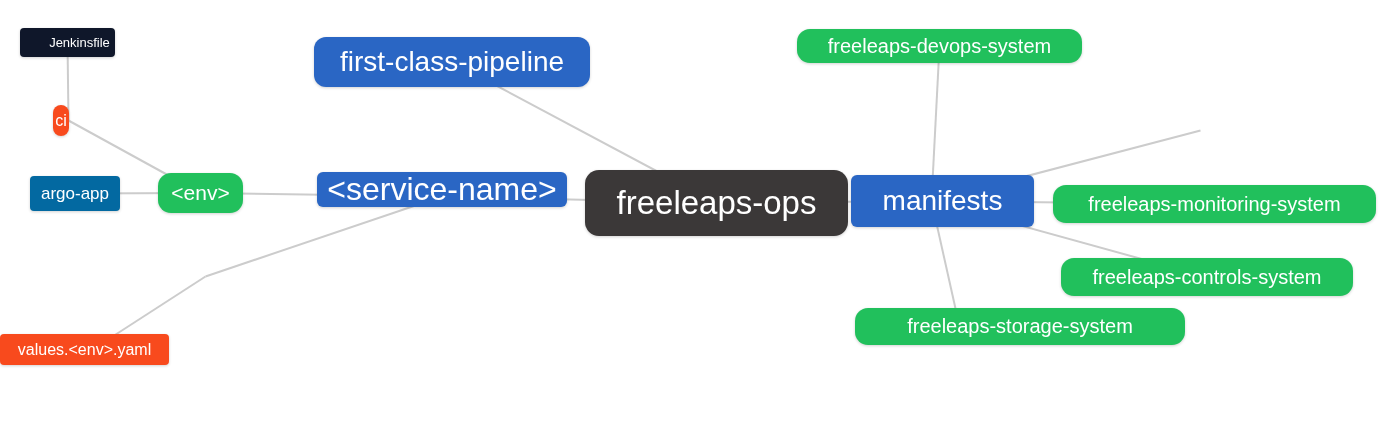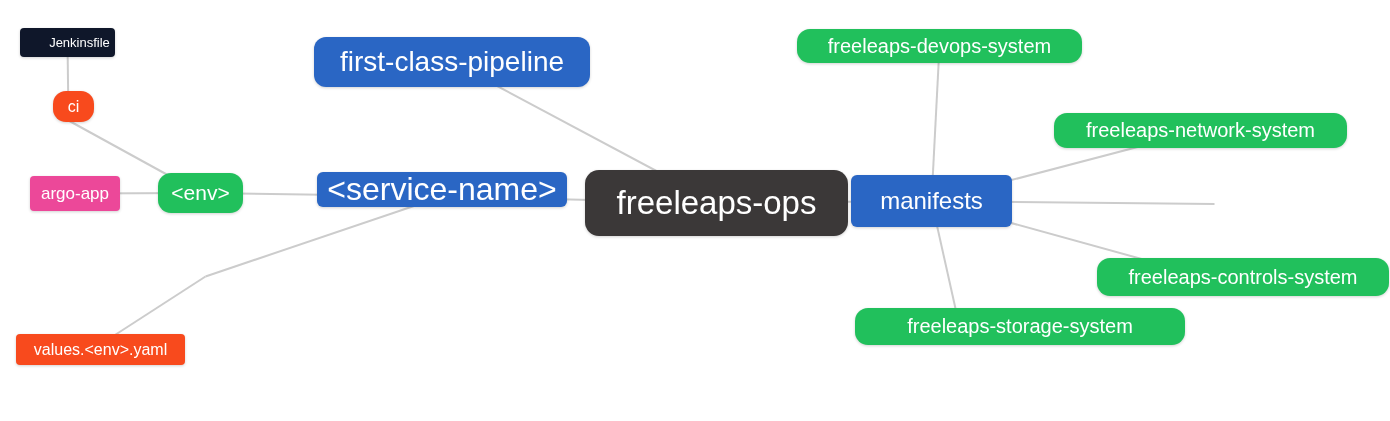--- a/index.html
+++ b/index.html
@@ -30,29 +30,29 @@
     color: #ffffff;
     white-space: nowrap;
     box-sizing: border-box;
     border-radius: 13px;
     box-shadow: 0 1px 3px rgba(0,0,0,0.18);
     cursor: default;
     user-select: none;
   }
   
   #n-jenkinsfile          { left: 20px;   top: 28px;  width: 95px;  height: 29px; font-size: 13px; border-radius: 4px; }
-  #n-ci                   { left: 53px;   top: 91px; width: 41px;  height: 31px; font-size: 16px; }
+  #n-ci                   { left: 53px;   top: 105px; width: 16px;  height: 31px; font-size: 16px; }
   #n-argo-app             { left: 30px;   top: 176px; width: 90px;  height: 35px; font-size: 17px; border-radius: 4px; }
   #n-env                  { left: 158px;  top: 173px; width: 85px;  height: 40px; font-size: 21px; text-align: center; }
   #n-helm-pkg             { left: 148px;  top: 257px; width: 115px; height: 39px; font-size: 21px; }
-  #n-values-env-yaml      { left: 16px;    top: 334px; width: 169px; height: 31px; font-size: 16px; border-radius: 4px; }
+  #n-values-env-yaml      { left: 0;    top: 334px; width: 169px; height: 31px; font-size: 16px; border-radius: 4px; }
   #n-first-class-pipeline { left: 314px;  top: 37px;  width: 276px; height: 50px; font-size: 28px; border-radius: 6px; }
   #n-service-name         { left: 317px;  top: 172px; width: 250px; height: 35px; font-size: 32px; border-radius: 6px; }
   #n-freeleaps-ops        { left: 585px;  top: 170px; width: 263px; height: 66px; font-size: 33px; border-radius: 14px; }
-  #n-manifests            { left: 851px;  top: 175px; width: 161px; height: 52px; font-size: 24px; border-radius: 6px; }
+  #n-manifests            { left: 851px;  top: 175px; width: 183px; height: 52px; font-size: 28px; border-radius: 6px; }
   #n-devops-system        { left: 797px;  top: 29px;  width: 285px; height: 34px; font-size: 20px; }
   #n-network-system       { left: 1054px; top: 113px; width: 293px; height: 35px; font-size: 20px; }
   #n-monitoring-system    { left: 1053px; top: 185px; width: 323px; height: 38px; font-size: 20px; }
   #n-controls-system      { left: 1061px; top: 258px; width: 292px; height: 38px; font-size: 20px; }
   #n-storage-system       { left: 855px;  top: 308px; width: 330px; height: 37px; font-size: 20px; }
 </style>
 </head>
 <body>
 
 <div id="canvas" style="background: rgb(255, 255, 255);">
@@ -68,24 +68,24 @@
       <line x1="716.5" y1="203" x2="931.5" y2="201" stroke="#cccccc" stroke-width="2"></line>
       <line x1="931.5" y1="201" x2="939.5" y2="46" stroke="#cccccc" stroke-width="2"></line>
       <line x1="931.5" y1="201" x2="1200.5" y2="130.5" stroke="#cccccc" stroke-width="2"></line>
       <line x1="931.5" y1="201" x2="1214.5" y2="204" stroke="#cccccc" stroke-width="2"></line>
       <line x1="931.5" y1="201" x2="1207" y2="277" stroke="#cccccc" stroke-width="2"></line>
       <line x1="931.5" y1="201" x2="959.5" y2="326.5" stroke="#cccccc" stroke-width="2"></line>
     </svg>
 
   <div class="node" id="n-jenkinsfile" style="background: #0f172a; padding-left: 24px;">Jenkinsfile</div>
   <div class="node" id="n-ci" style="background: rgb(248, 74, 29);">ci</div>
-  <div class="node" id="n-argo-app" style="background: #ec4899;">argo-app</div>
+  <div class="node" id="n-argo-app" style="background: #0369a1;">argo-app</div>
   <div class="node" id="n-env" style="background: rgb(33, 192, 92);">&lt;env&gt;</div>
   <div class="node" id="n-values-env-yaml" style="background: rgb(248, 74, 29);">values.&lt;env&gt;.yaml</div>
   <div class="node" id="n-first-class-pipeline" style="background: rgb(42, 102, 196); border-radius: 12px;">first-class-pipeline</div>
   <div class="node" id="n-service-name" style="background: rgb(42, 102, 196);">&lt;service-name&gt;</div>
   <div class="node" id="n-freeleaps-ops" style="background: rgb(59, 56, 56);">freeleaps-ops</div>
   <div class="node" id="n-manifests" style="background: rgb(42, 102, 196);">manifests</div>
   <div class="node" id="n-devops-system" style="background: rgb(33, 192, 92);">freeleaps-devops-system</div>
-  <div class="node" id="n-network-system" style="background: rgb(33, 192, 92);">freeleaps-network-system</div>
-  <div class="node" id="n-controls-system" style="background: rgb(33, 192, 92); margin-left: 36px;">freeleaps-controls-system</div>
+  <div class="node" id="n-monitoring-system" style="background: rgb(33, 192, 92);">freeleaps-monitoring-system</div>
+  <div class="node" id="n-controls-system" style="background: rgb(33, 192, 92);">freeleaps-controls-system</div>
   <div class="node" id="n-storage-system" style="background: rgb(33, 192, 92);">freeleaps-storage-system</div>
 </div>
 
 </body></html>

